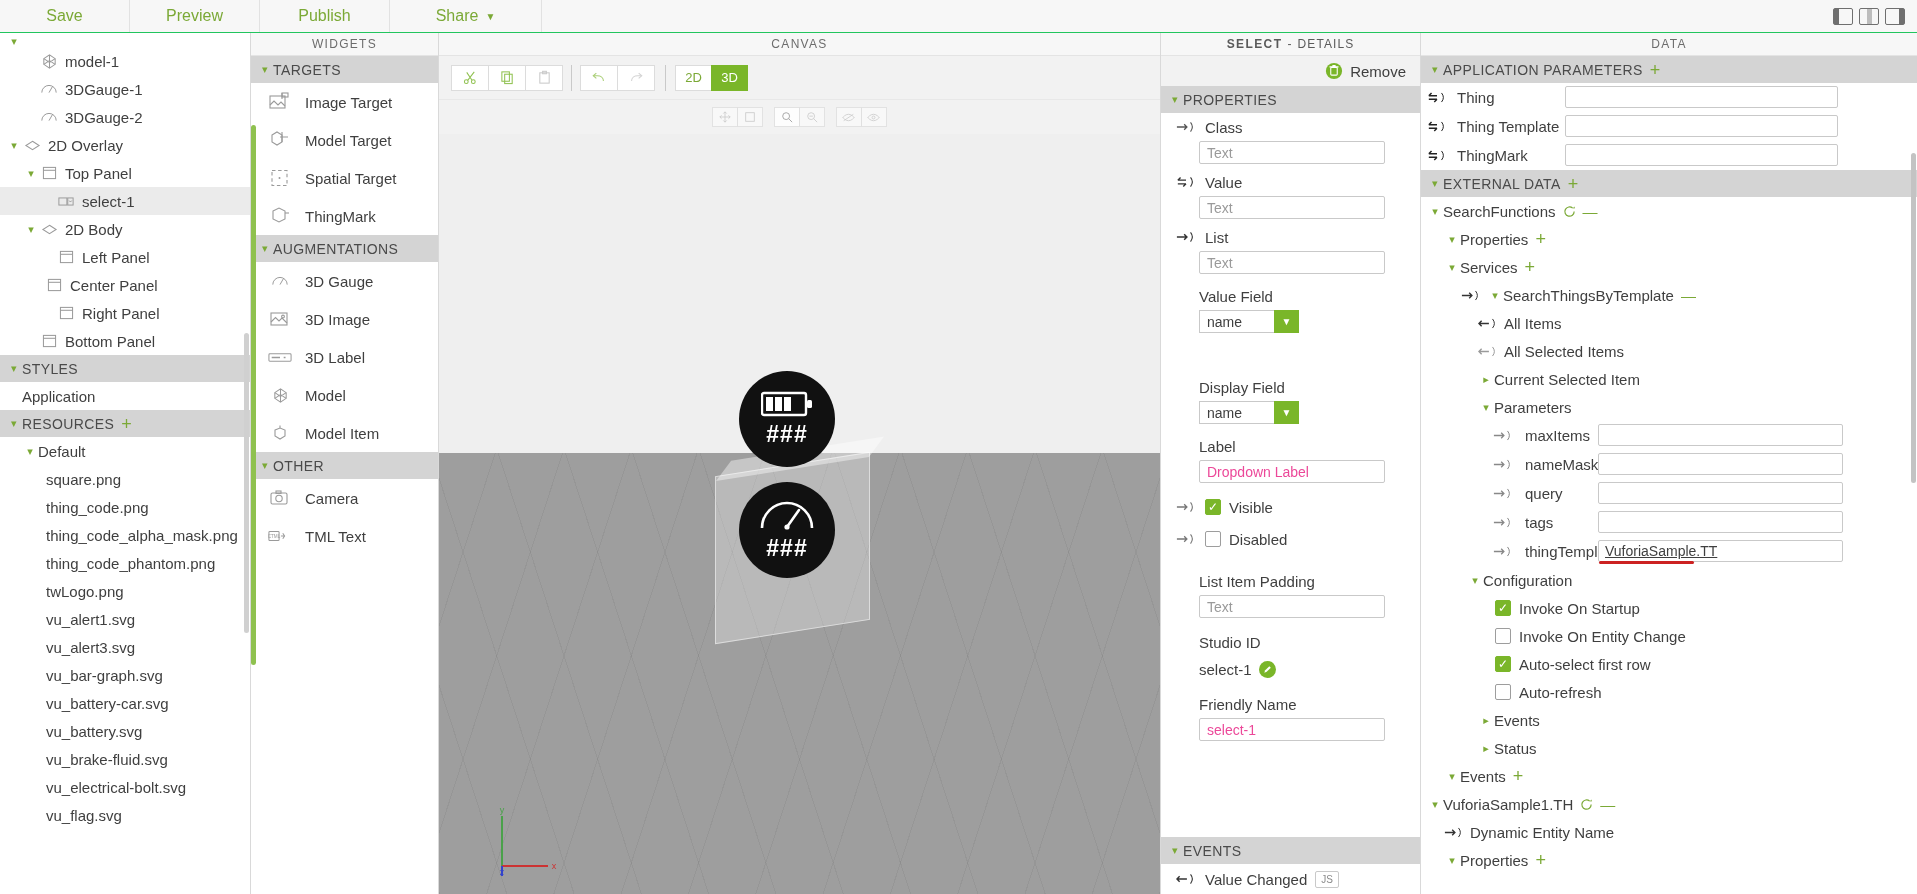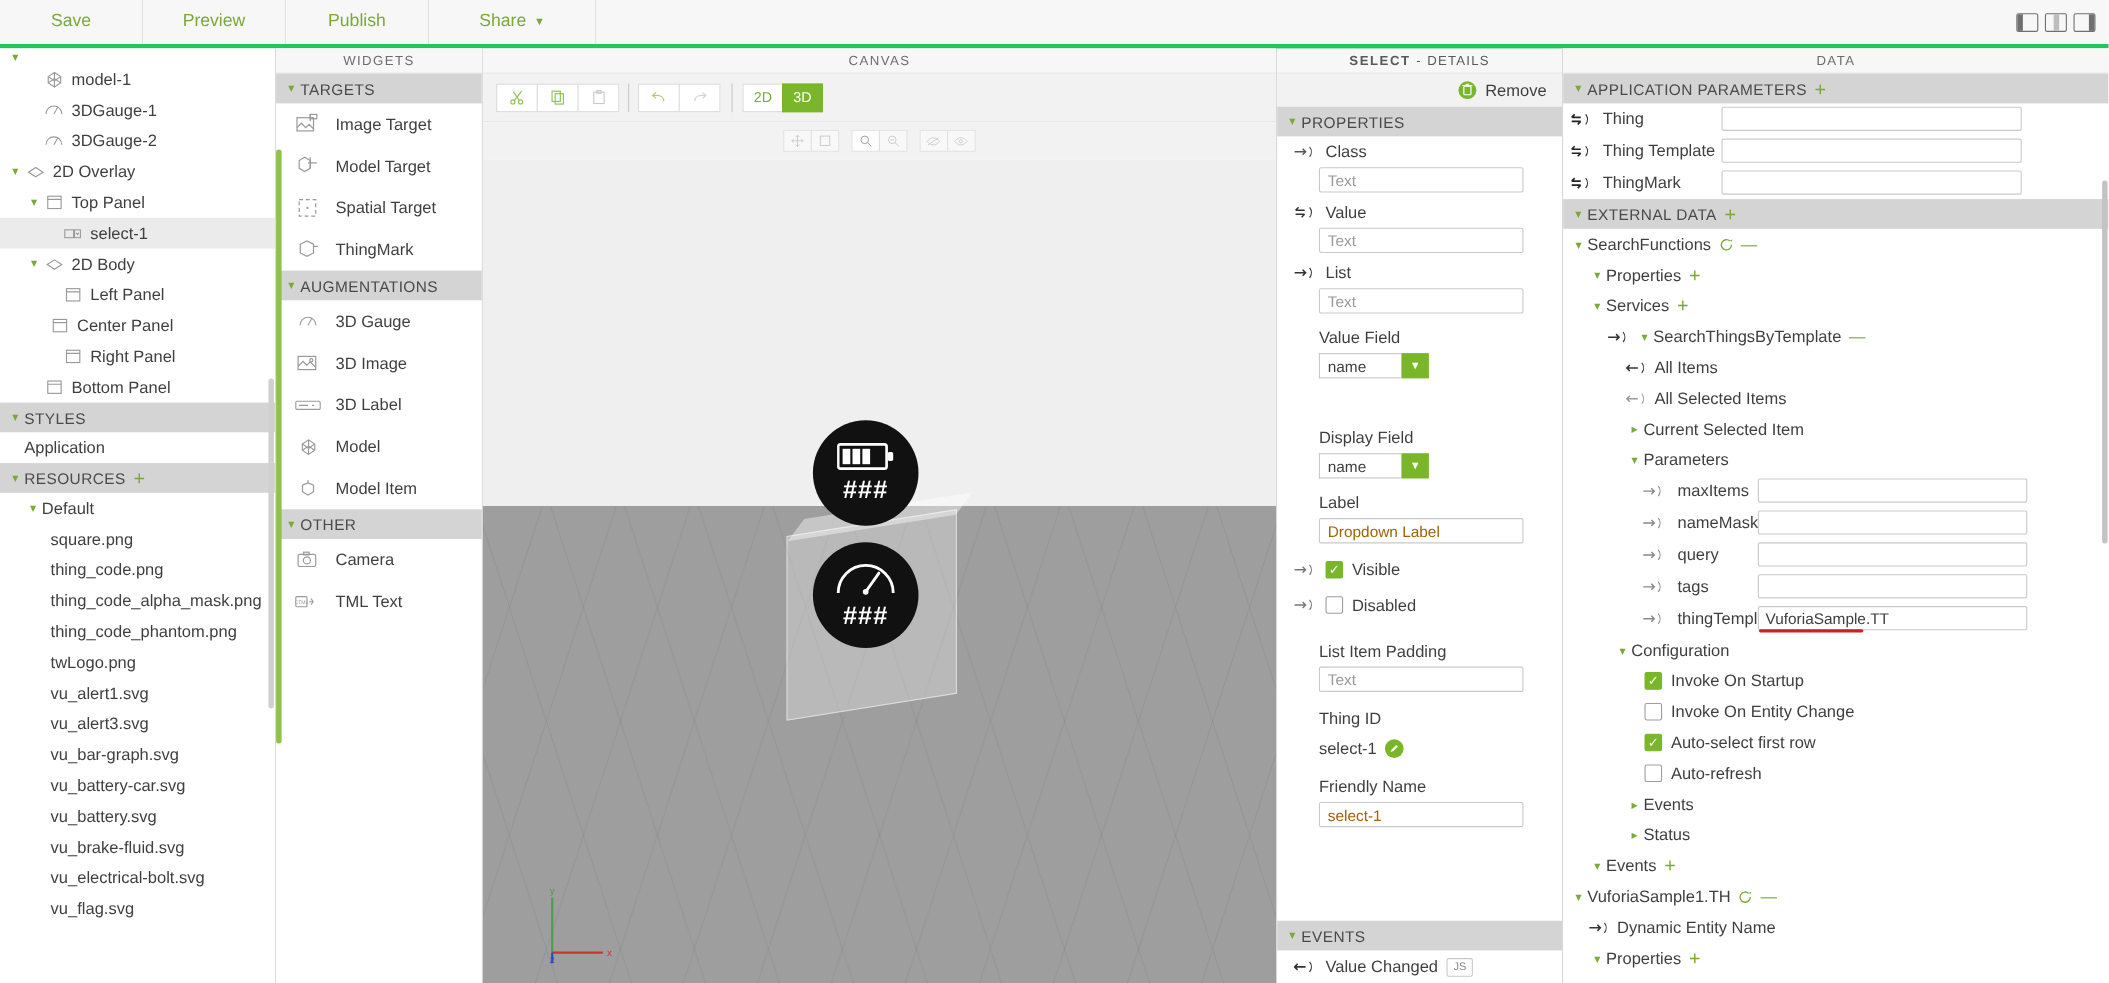--- a/index.html
+++ b/index.html
@@ -8,23 +8,23 @@
     font-family: "Liberation Sans", sans-serif;
     font-size: 15px;
     color: #3f3f3f;
     background: #ffffff;
     overflow: hidden;
   }
   .app { display: flex; flex-direction: column; width: 1917px; height: 894px; }
 
   
   .topbar {
-    height: 44px; min-height: 33px;
+    height: 33px; min-height: 33px;
     background: #f7f7f7;
-    border-bottom: 4px solid #22c55e;
+    border-bottom: 1px solid #22c55e;
     display: flex; align-items: stretch;
     position: relative;
   }
   .topbar-btn {
     width: 130px;
     display: flex; align-items: center; justify-content: center;
     color: #7ba936; font-size: 16px;
     border-right: 1px solid #e2e2e2;
     cursor: pointer;
     user-select: none;
@@ -242,21 +242,21 @@
     font-size: 15px; color: #3f3f3f; height: 28px;
   }
   .field-label.sub { padding-left: 24px; }
   .bind-ico { width: 22px; min-width: 22px; display: inline-flex; justify-content: center; }
   .txtbox {
     margin-left: 24px;
     width: 186px; height: 23px;
     border: 1px solid #c9c9c9; border-radius: 2px;
     background: #fff;
     display: flex; align-items: center;
-    padding: 0 7px; font-size: 14px; color: #a16207;
+    padding: 0 7px; font-size: 14px; color: #ec4899;
   }
   .txtbox.ph { color: #9a9a9a; }
   .selbox { margin-left: 24px; display: flex; width: 100px; height: 23px; }
   .selbox .val {
     flex: 1; border: 1px solid #c9c9c9; border-right: none;
     display: flex; align-items: center; padding: 0 7px;
     font-size: 14px; background: #fff;
   }
   .selbox .arrow {
     width: 25px; background: #7ab629; color: #fff;
@@ -300,21 +300,21 @@
   .data-row .dash { color: #7ba936; font-size: 15px; margin-left: 7px; }
   .data-row .refresh { margin-left: 7px; display: inline-flex; }
   .data-field {
     display: flex; align-items: center; height: 29px; font-size: 15px;
   }
   .data-field .lbl { display: flex; align-items: center; gap: 4px; }
   .data-input {
     position: absolute; left: 144px;
     width: 273px; height: 22px;
     border: 1px solid #c9c9c9; border-radius: 2px; background: #fff;
-    display: flex; align-items: center; padding: 0 6px; font-size: 14px;
+    display: flex; align-items: center; padding: 0 6px; font-size: 14px; text-decoration: underline;
   }
   .data-input.narrow { left: 177px; width: 245px; }
   .data-field-wrap { position: relative; height: 29px; }
   .underline-red {
     position: absolute; left: 178px; top: 24px; width: 95px; height: 3px;
     background: #cc2222; border-radius: 2px;
   }
   .data-scroll-thumb {
     position: absolute; right: 1px; top: 120px; width: 5px; height: 330px;
     background: #c3c3c3; border-radius: 3px;
@@ -896,21 +896,21 @@
 
         <div class="field" style="margin-top:14px;">
           <div class="field-label sub" style="padding-left:24px;">
             <span>List Item Padding</span>
           </div>
           <div class="txtbox ph">Text</div>
         </div>
 
         <div class="field" style="margin-top:10px;">
           <div class="field-label sub" style="padding-left:24px;">
-            <span>Thing ID</span>
+            <span>Studio ID</span>
           </div>
           <div class="studio-id">
             <span>select-1</span>
             <span class="pencil-badge">
               <svg width="11" height="11" viewBox="0 0 12 12">
                   <path d="M2.5 9.5l1-2.6L8 2.4l1.6 1.6-4.5 4.5z" fill="#fff"></path>
                 </svg>
             </span>
           </div>
         </div>

